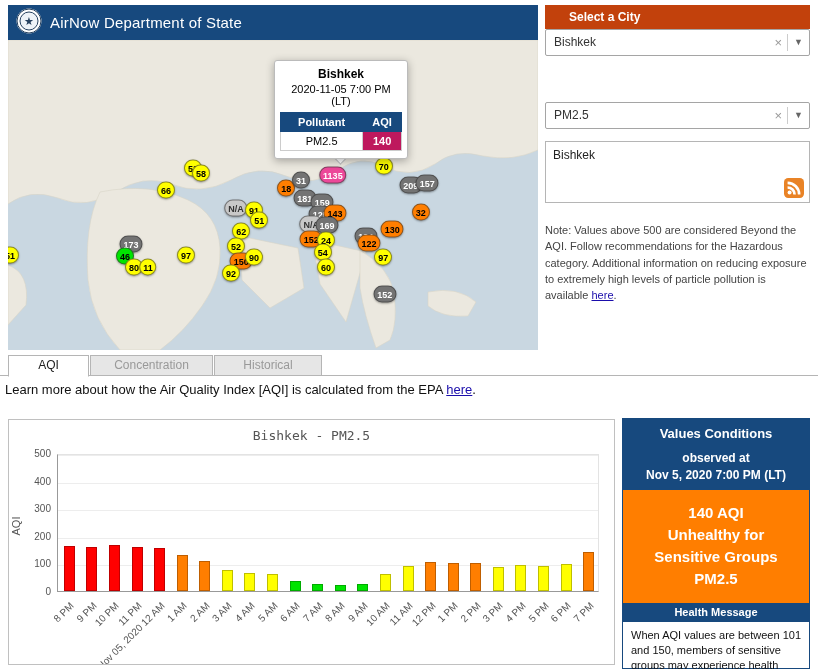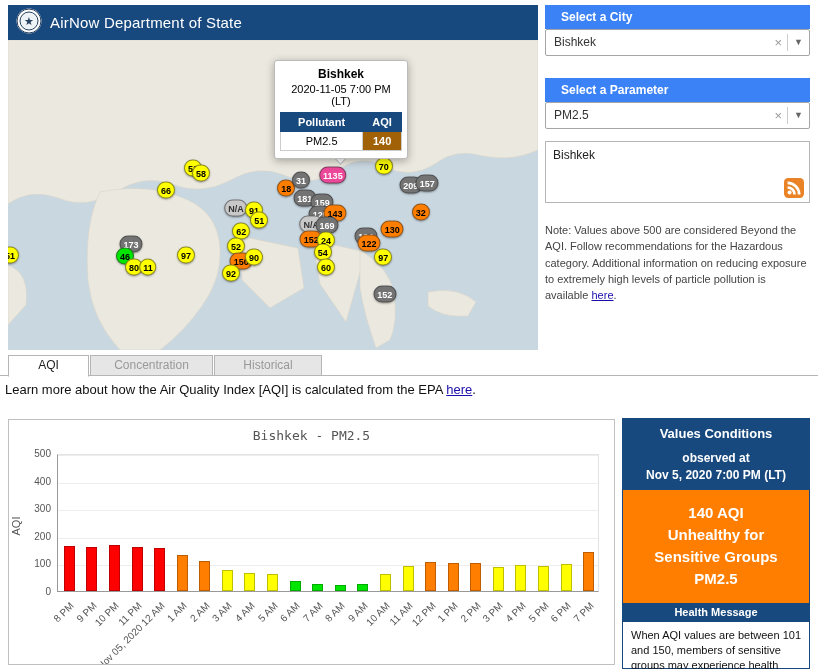--- a/index.html
+++ b/index.html
@@ -28,28 +28,28 @@
   
   .popup { position: absolute; left: 266px; top: 20px; width: 134px; background: #fff;
     border: 1px solid #bbb; border-radius: 3px; box-shadow: 0 2px 8px rgba(0,0,0,.3);
     padding: 6px 5px 7px; z-index: 20; text-align: center; }
   .popup .pcity { font-size: 12px; font-weight: bold; }
   .popup .pdate { font-size: 11px; margin-top: 2px; }
   .popup .plt { font-size: 11px; }
   .popup table { width: 100%; border-collapse: collapse; margin-top: 5px; font-size: 11px; }
   .popup th { background: #17497e; color: #fff; font-weight: bold; padding: 3px 2px; border: 1px solid #17497e; }
   .popup td { border: 1px solid #ccc; padding: 3px 2px; }
-  .popup td.aqi-cell { background: #a16207; color: #fff; font-weight: bold; }
+  .popup td.aqi-cell { background: #be185d; color: #fff; font-weight: bold; }
   .popup-arrow { position: absolute; left: 326px; top: 109px; width: 13px; height: 13px;
     background: #fff; border-right: 1px solid #bbb; border-bottom: 1px solid #bbb;
     transform: rotate(45deg); z-index: 19; }
 
   
-  .side-header { position: absolute; left: 545px; width: 265px; height: 24px; background: #3b82f6;
-    color: #fff; font-size: 12px; font-weight: bold; line-height: 24px; padding-left: 16px; }
+  .side-header { position: absolute; left: 545px; width: 265px; height: 24px; background: #c2410c;
+    color: #fff; font-size: 12px; font-weight: bold; line-height: 24px; padding-left: 24px; }
   .select-box { position: absolute; left: 545px; width: 265px; height: 27px; background: #fff;
     border: 1px solid #a5a5a5; border-radius: 2px; font-size: 12px; color: #333; }
   .select-box .value { position: absolute; left: 8px; top: 0; line-height: 25px; }
   .select-box .clear { position: absolute; right: 27px; top: 0; line-height: 25px; color: #999; font-size: 13px; cursor: pointer; }
   .select-box .divider { position: absolute; right: 21px; top: 4px; height: 17px; border-left: 1px solid #ccc; }
   .select-box .caret { position: absolute; right: 6px; top: 0; line-height: 25px; color: #666; font-size: 9px; }
   .feed-box { position: absolute; left: 545px; top: 141px; width: 265px; height: 62px;
     background: #fff; border: 1px solid #b5b5b5; font-size: 12px; color: #222; }
   .feed-box .ftext { position: absolute; left: 7px; top: 6px; }
   .feed-box .rss { position: absolute; right: 5px; bottom: 4px; width: 20px; height: 20px; cursor: pointer; }
@@ -183,21 +183,20 @@
     </div>
 
   <div class="side-header" style="top:5px;">Select a City</div>
   <div class="select-box" style="top:29px;">
     <span class="value">Bishkek</span>
     <span class="clear">×</span>
     <span class="divider"></span>
     <span class="caret">▼</span>
   </div>
 
-  <div class="side-header" style="top:78px;">Select a Parameter</div>
   <div class="select-box" style="top:102px;">
     <span class="value">PM2.5</span>
     <span class="clear">×</span>
     <span class="divider"></span>
     <span class="caret">▼</span>
   </div>
 
   <div class="feed-box">
     <span class="ftext">Bishkek</span>
     <span class="rss">

